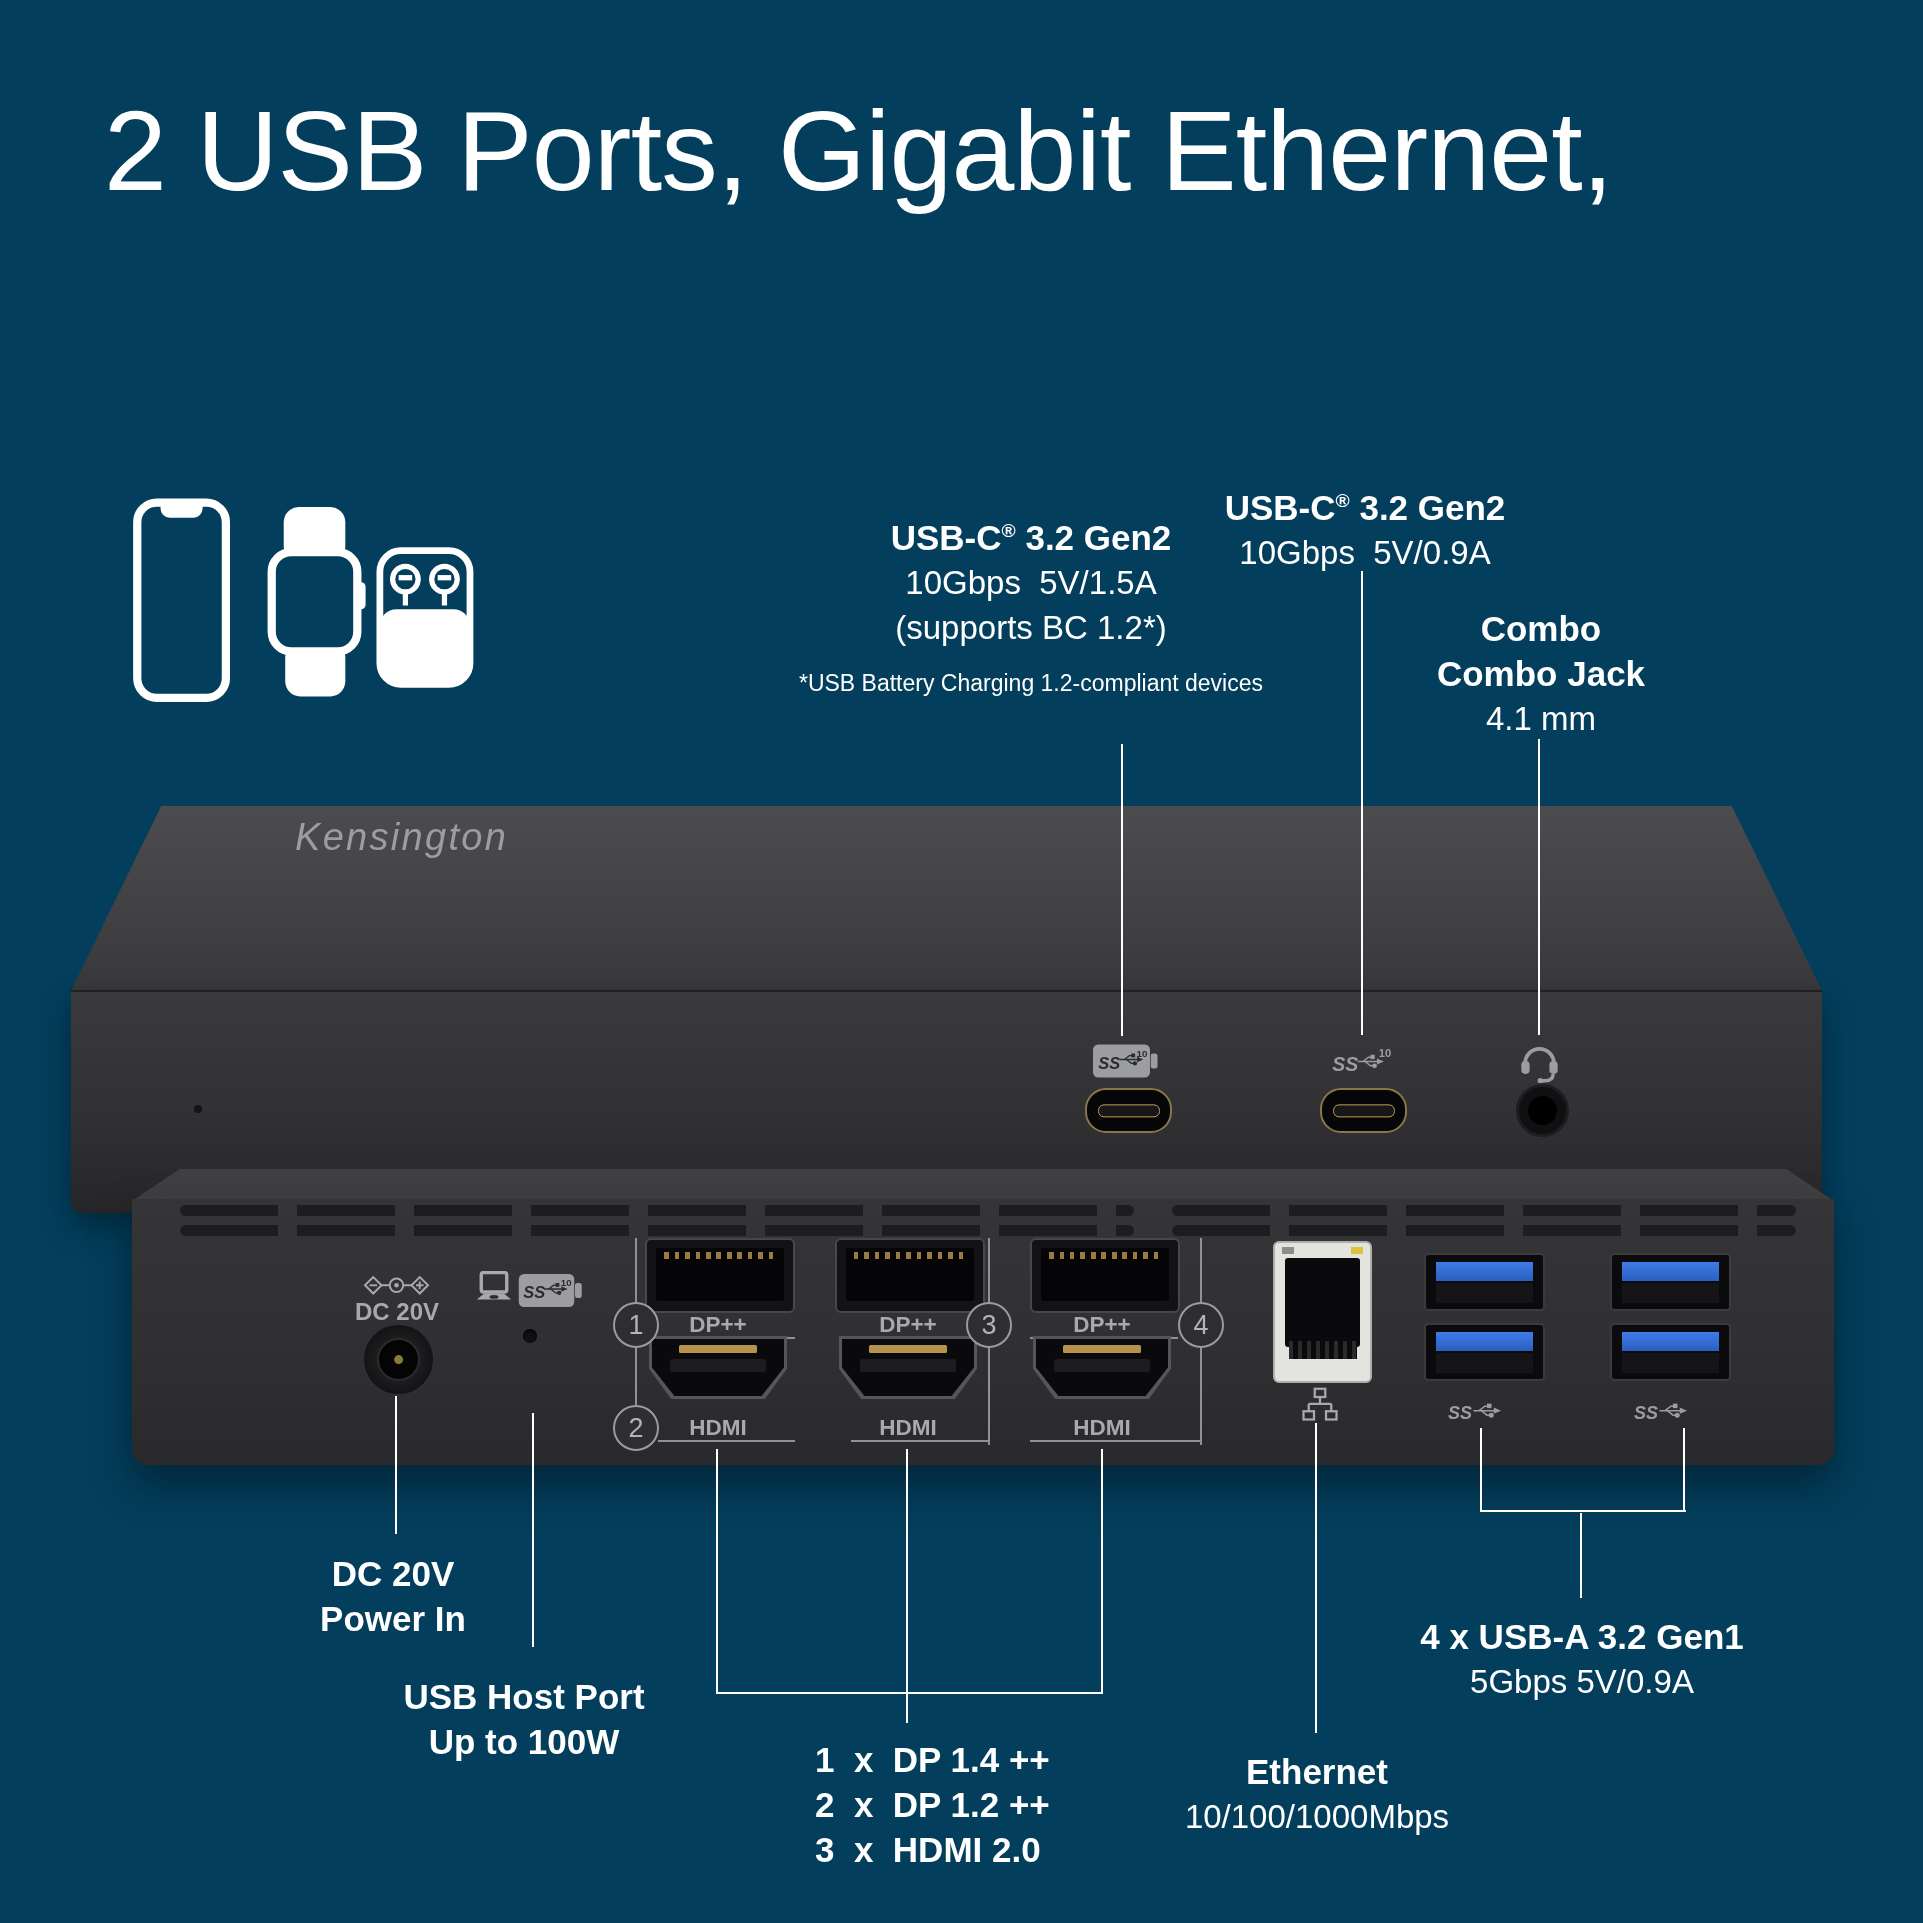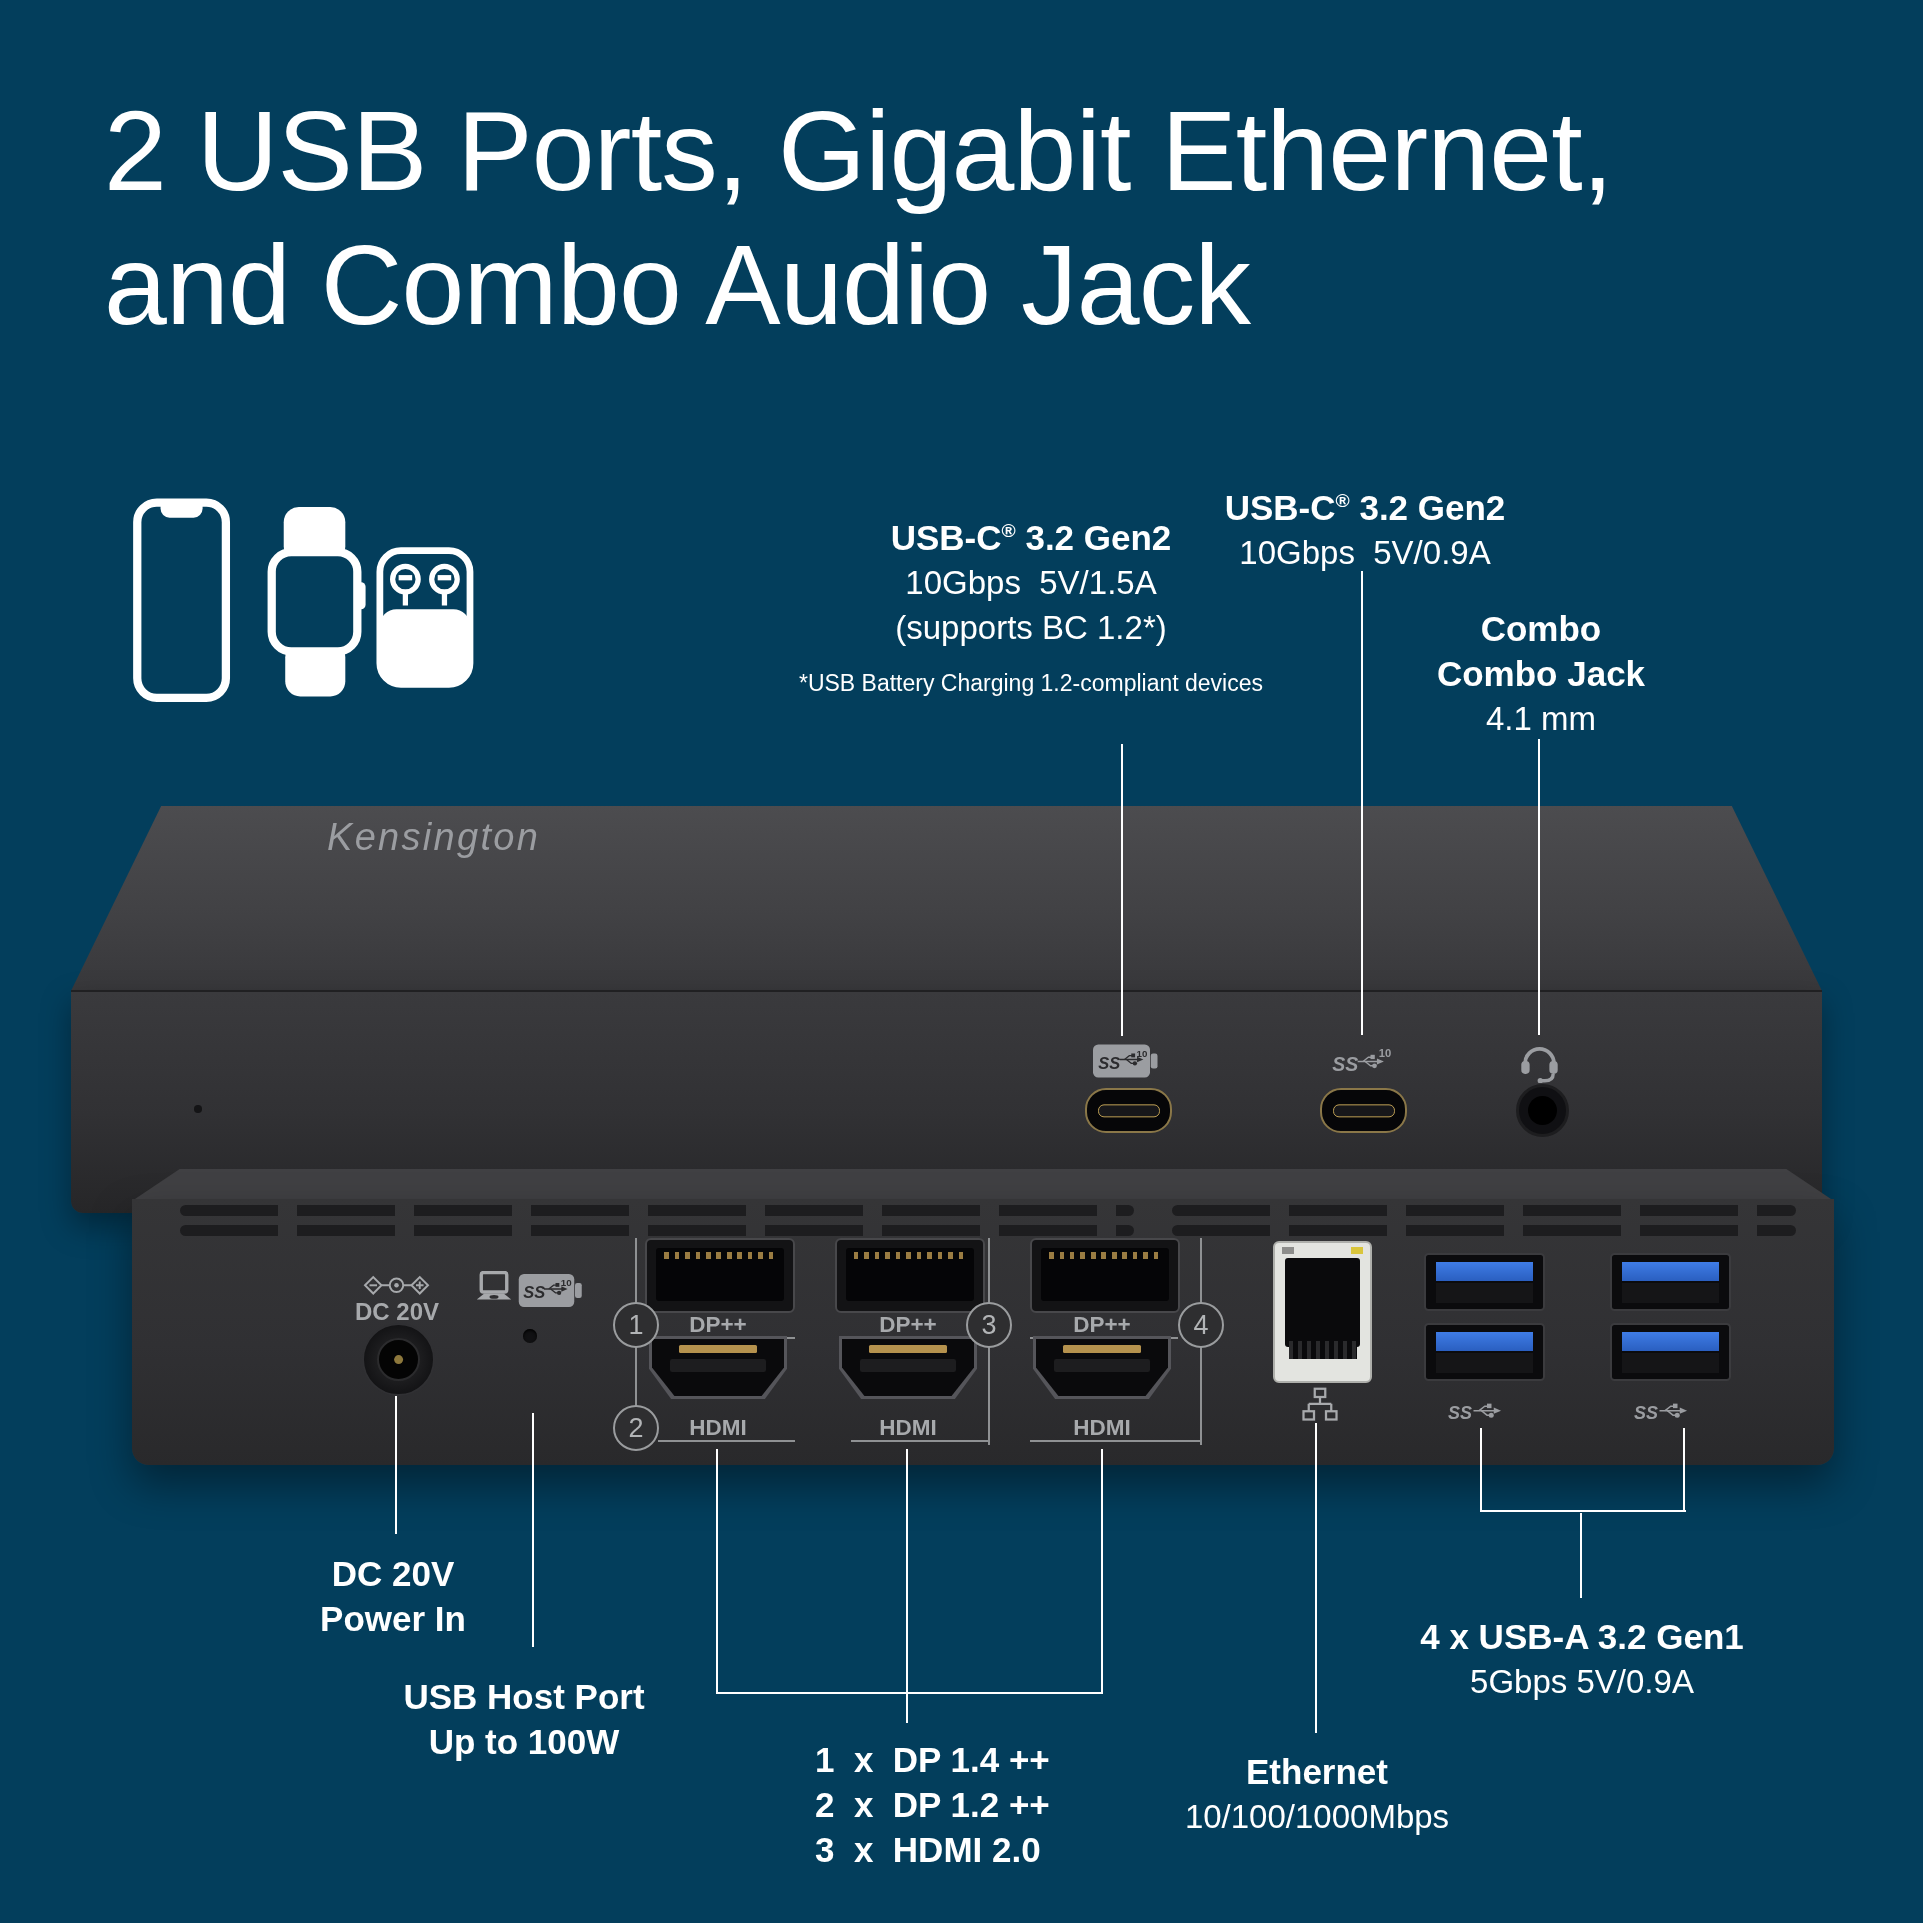--- a/index.html
+++ b/index.html
@@ -21,21 +21,21 @@
 
   
   .wline{position:absolute;background:#fff;width:2.3px;z-index:8;}
   .wline-h{position:absolute;background:#fff;height:2.3px;z-index:8;}
 
   
   #front-top{position:absolute;left:71px;top:806px;width:1751px;height:185px;
     clip-path:polygon(5.15% 0,94.85% 0,100% 100%,0 100%);
     background:linear-gradient(180deg,#4c4c4f 0%,#414144 60%,#38383b 100%);z-index:2;}
   #front-logo{position:absolute;left:295px;top:816px;font-size:38px;font-style:italic;
-    letter-spacing:2.3px;color:#9b9da1;z-index:3;margin-left:32px;}
+    letter-spacing:2.3px;color:#9b9da1;z-index:3;}
   #front-face{position:absolute;left:71px;top:990px;width:1751px;height:221px;
     background:linear-gradient(180deg,#3a3a3d 0%,#313134 55%,#262628 100%);
     border-top:2.3px solid #202022;border-radius:0 0 12px 12px;z-index:2;
     box-shadow:0 13.5px 30px rgba(0,0,0,.35);}
   #front-led{position:absolute;left:194px;top:1105px;width:7.5px;height:7.5px;border-radius:50%;
     background:#141416;z-index:3;}
 
   .usbc{position:absolute;background:#060608;border:2.3px solid #8a7748;border-radius:21px;z-index:3;}
   .usbc .in{position:absolute;left:10.5px;right:10.5px;top:50%;height:11.3px;transform:translateY(-50%);
     background:#17171a;border:1.5px solid #bfa054;border-radius:6px;}
@@ -112,21 +112,20 @@
       <path class="tr-l" d="M12,14 L22,6 H28"></path>
       <path class="tr-l" d="M16,14 L26,22 H31"></path>
       <rect class="tr-f" x="26" y="1.5" width="8" height="8"></rect>
       <circle class="tr-f" cx="33.5" cy="22" r="4.5"></circle>
       <path class="tr-f" d="M38,8.5 L51,14 L38,19.5 Z"></path>
     </symbol>
   </svg>
 
   <div id="title">
     <div>2 USB Ports, Gigabit Ethernet,</div>
-    <div>and Combo Audio Jack</div>
   </div>
 
   <svg class="icon" style="left:126px;top:492px;z-index:2" width="353" height="218" viewBox="0 0 470 290">
     <g stroke="#fff" fill="none" stroke-width="11">
       <rect x="15" y="14" width="118" height="260" rx="26"></rect>
       <path d="M46,16 v6 a12,12 0 0 0 12,12 h32 a12,12 0 0 0 12,-12 v-6" fill="#fff" stroke="none"></path>
     </g>
     <g>
       <rect x="210" y="20" width="82" height="72" rx="20" fill="#fff"></rect>
       <rect x="212" y="200" width="80" height="72" rx="20" fill="#fff"></rect>

